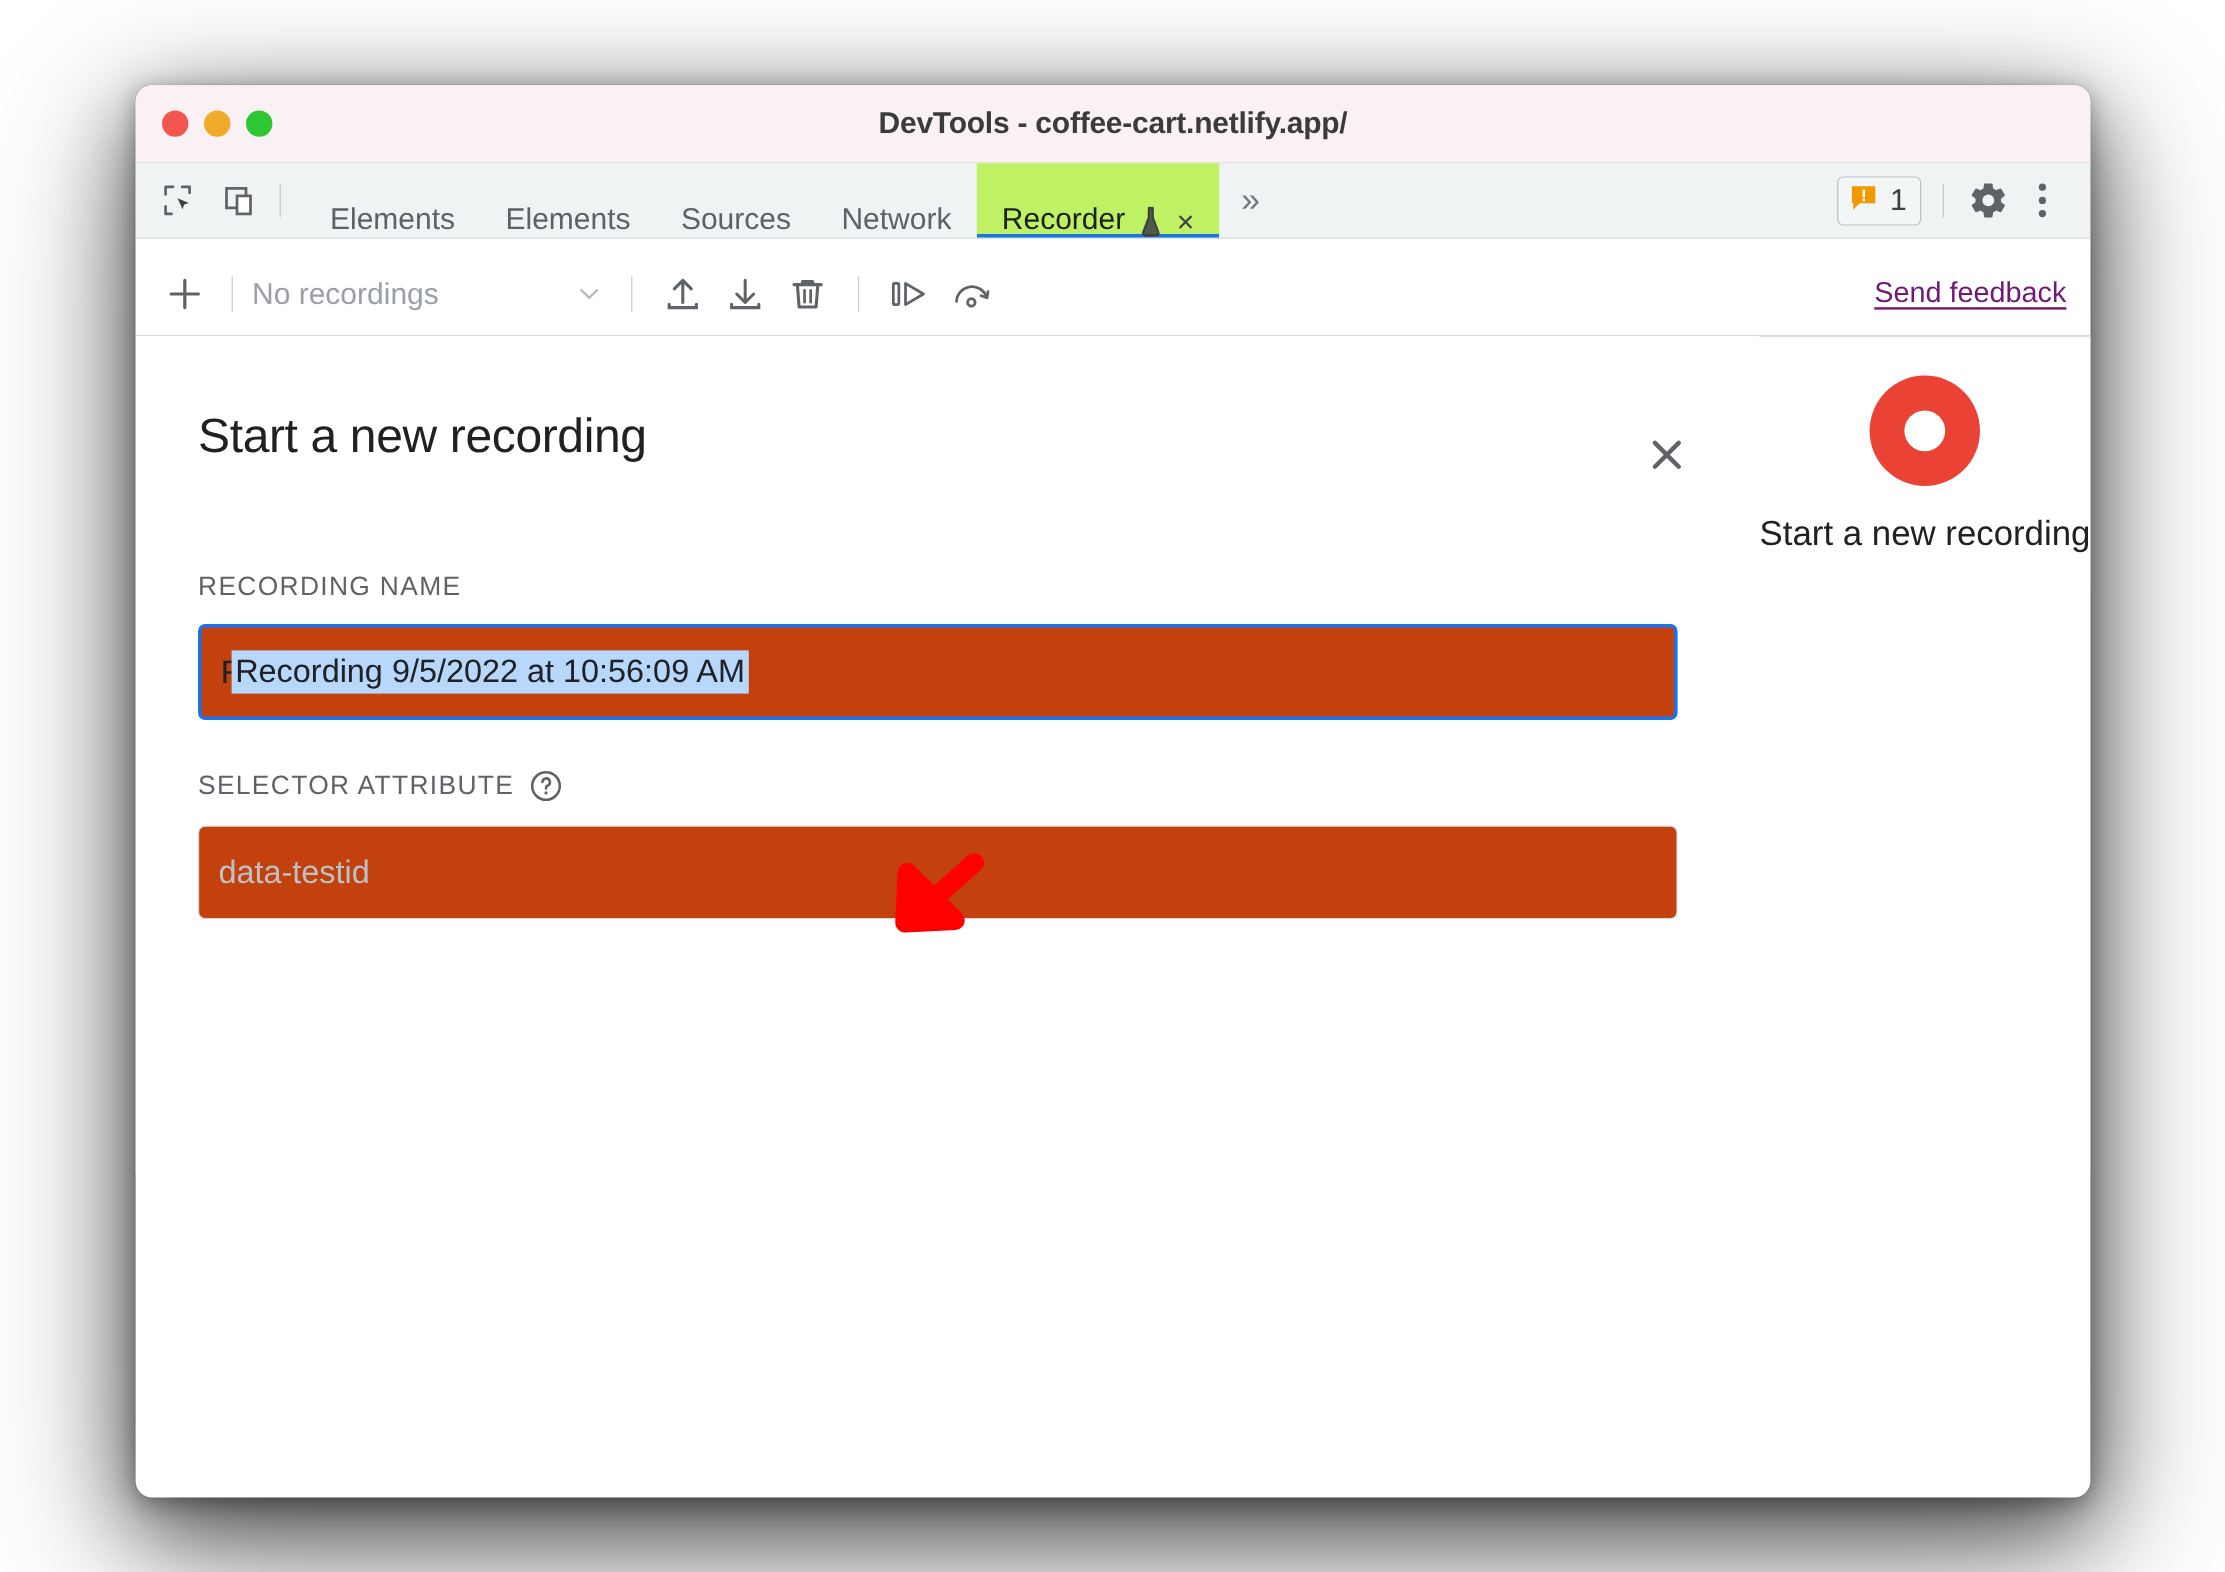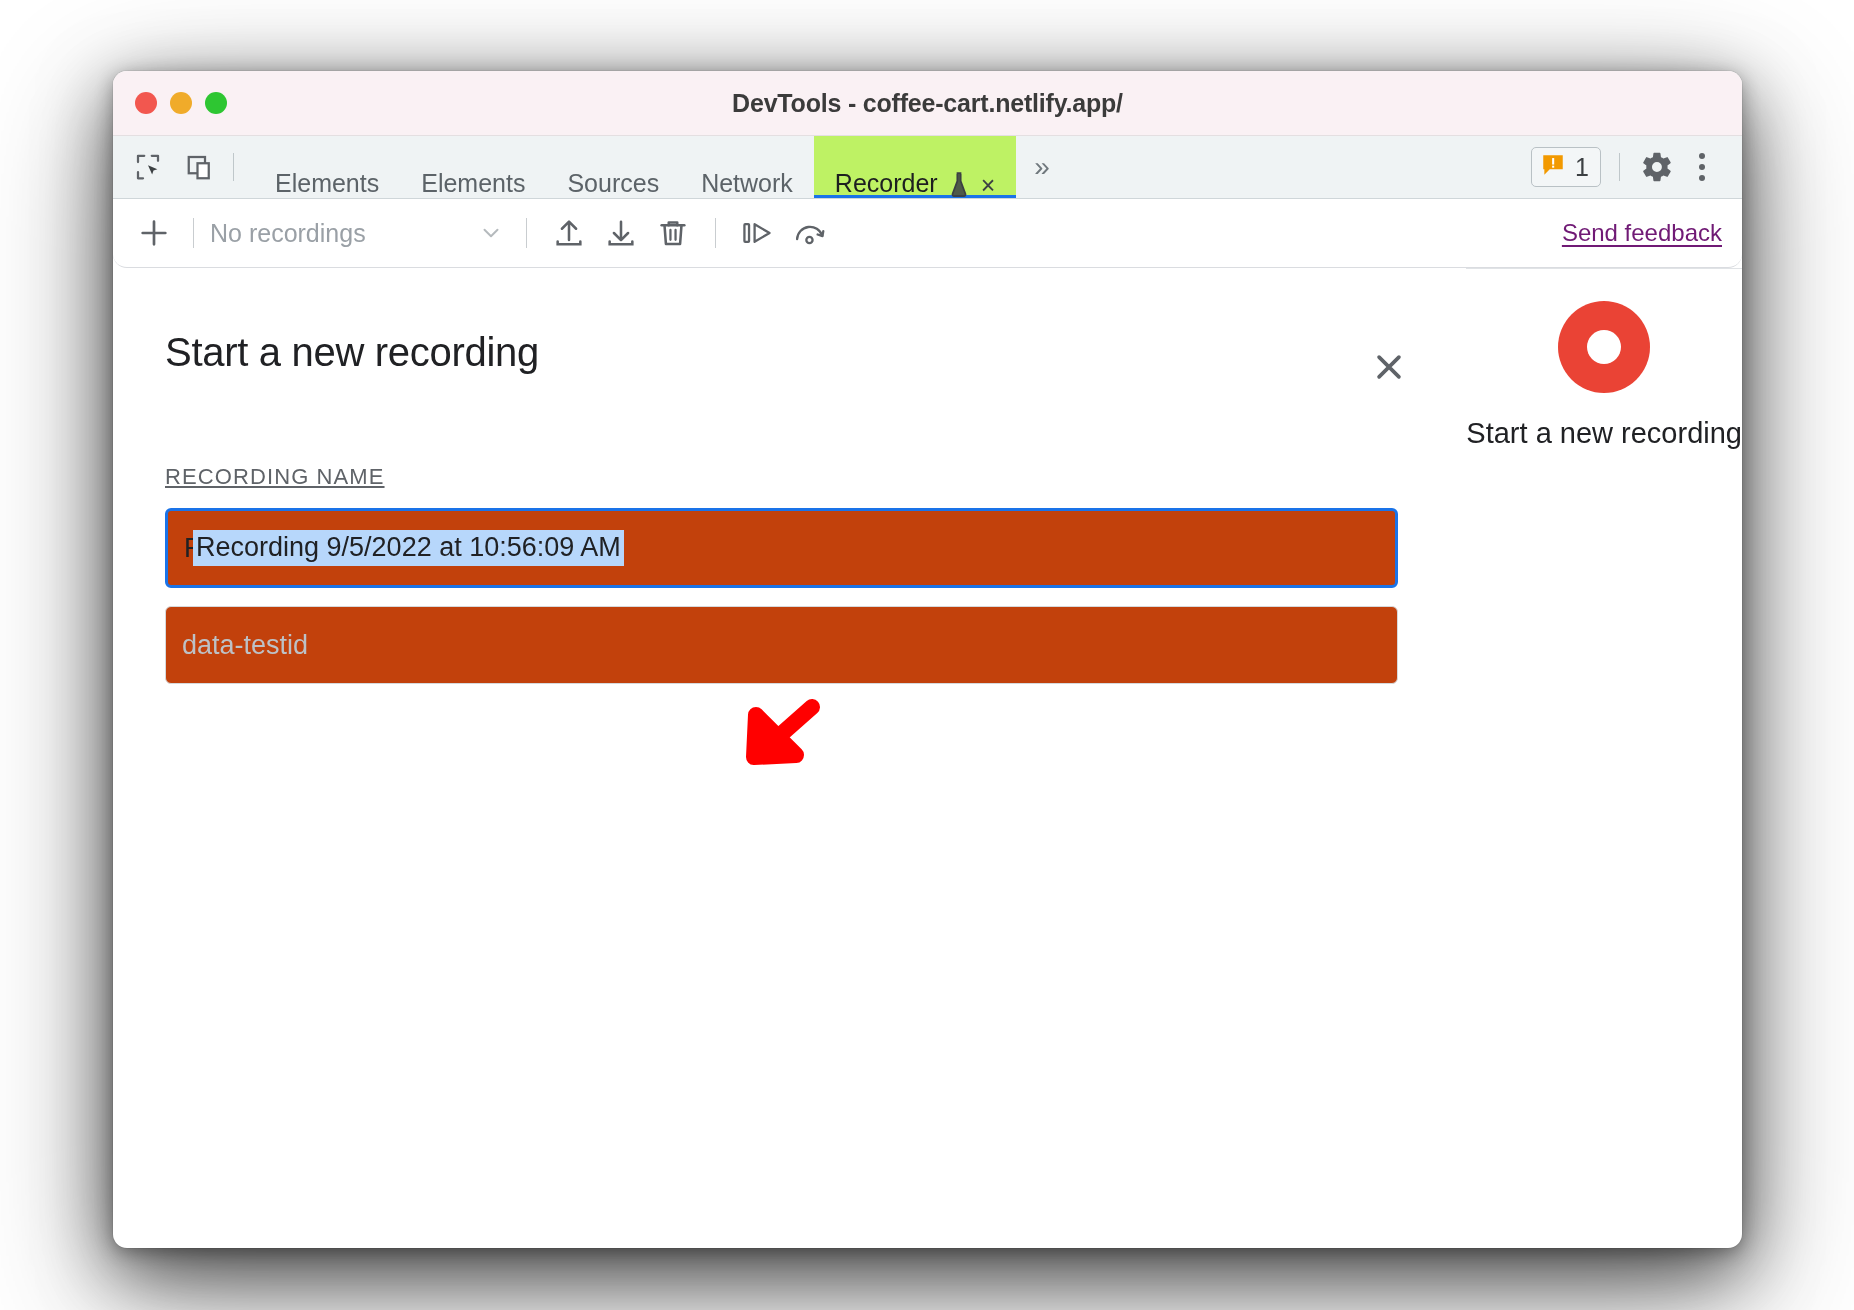--- a/index.html
+++ b/index.html
@@ -173,23 +173,22 @@
     display: block;
   }
 
   
   .rec-toolbar {
     height: 68px;
     background: #ffffff;
     border-bottom: 1px solid #dadce0;
     display: flex;
     align-items: center;
-    padding: 0 20px 0 18px;
-    position: relative;
-    border-radius: 14px;
+    padding: 12px 20px 0 18px;
+    position: relative;
   }
   .rec-plus {
     width: 46px;
     height: 46px;
     display: flex;
     align-items: center;
     justify-content: center;
   }
   .rec-sep {
     width: 1px;
@@ -259,21 +258,20 @@
     margin-right: 8px;
   }
   .field-label {
     margin: 72px 0 0 8px;
     font-size: 22px;
     letter-spacing: 1.1px;
     color: #5f6368;
     display: flex;
     align-items: center;
     gap: 12px;
-    text-decoration: underline;
   }
   .input-wrap {
     margin: 18px 24px 0 8px;
     position: relative;
   }
   .text-input {
     width: 100%;
     box-sizing: border-box;
     height: 78px;
     border-radius: 6px;
@@ -509,20 +507,30 @@
         </div>
 
         <div class="field-label">
           <span>RECORDING NAME</span>
         </div>
         <div class="input-wrap">
           <input class="text-input focused" type="text" readonly="" value="Recording 9/5/2022 at 10:56:09 AM" style="">
           <span class="sel-overlay">Recording 9/5/2022 at 10:56:09 AM</span>
         </div>
 
+        <div class="field-label field-block-2">
+          <span>SELECTOR ATTRIBUTE</span>
+          <span class="help-circle">
+            <svg width="30" height="30" viewBox="0 0 24 24" fill="none">
+              <circle cx="12" cy="12" r="9.2" stroke="#5f6368" stroke-width="1.7"></circle>
+              <path d="M9.6 9.4a2.5 2.5 0 1 1 3.3 2.4c-.6.25-.9.8-.9 1.5v.4" stroke="#5f6368" stroke-width="1.7" stroke-linecap="round"></path>
+              <circle cx="12" cy="16.6" r="1.05" fill="#5f6368"></circle>
+            </svg>
+          </span>
+        </div>
         <div class="input-wrap">
           <input class="text-input" type="text" placeholder="data-testid" style="">
         </div>
 
       </div>
 
       <div class="panel-footer">
         <button class="rec-btn">
           <span class="rec-btn-hole"></span>
         </button>

